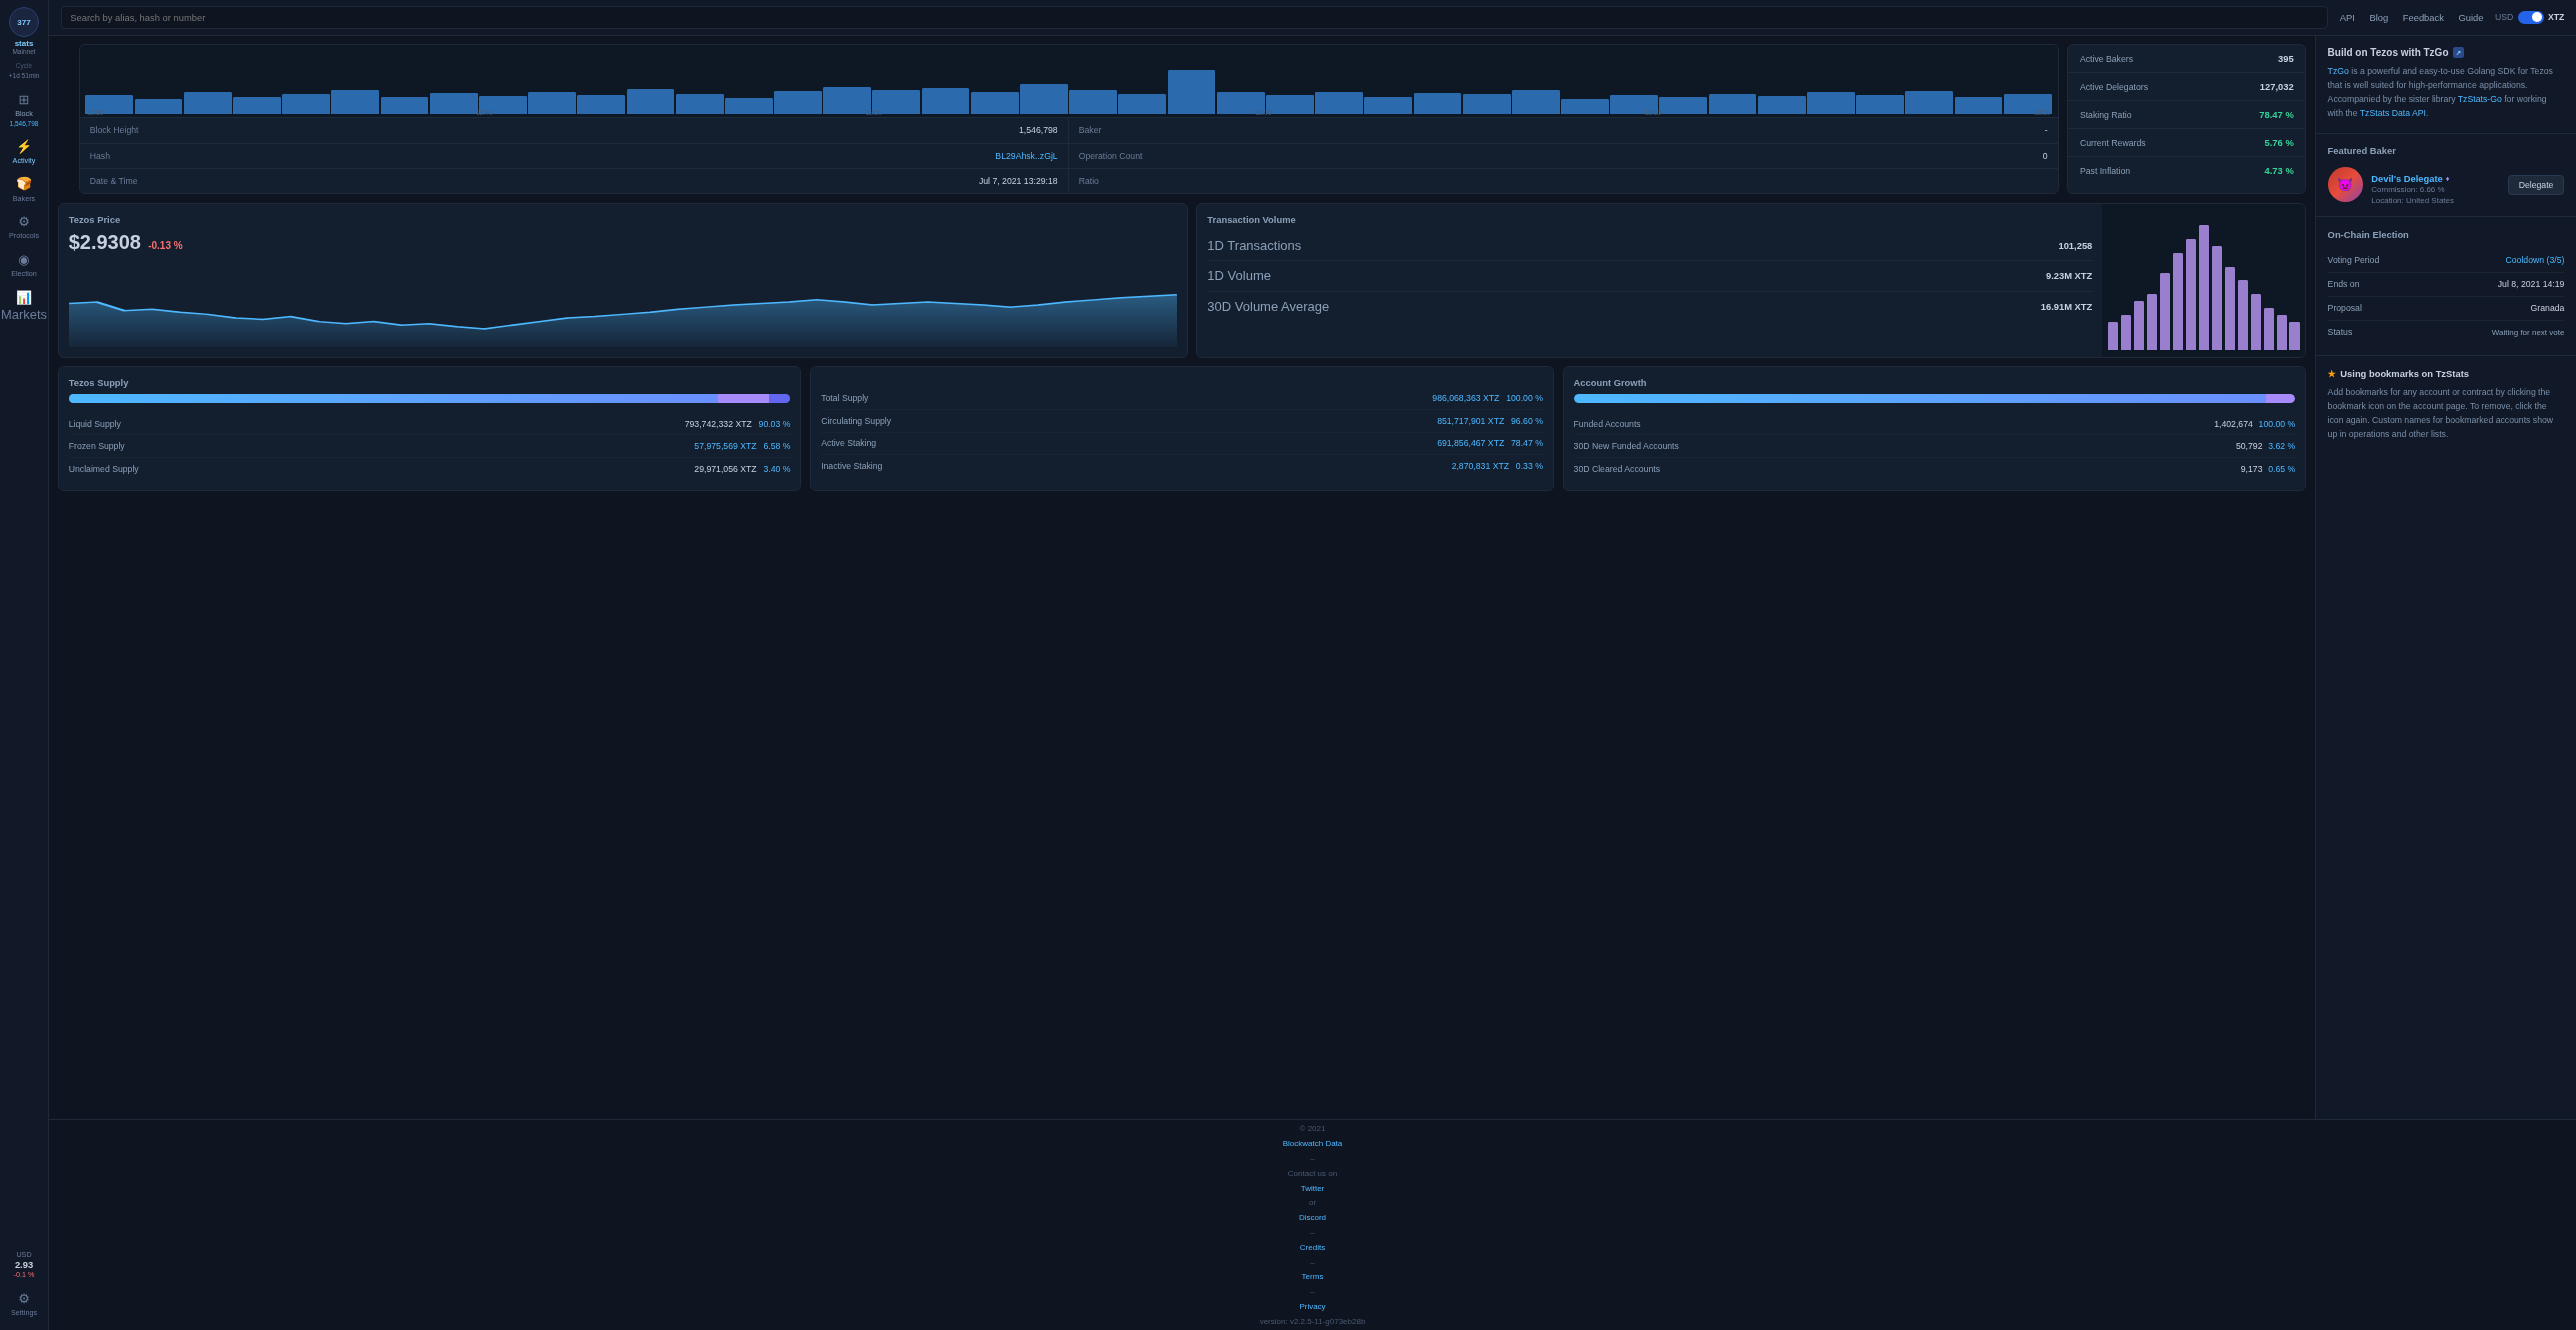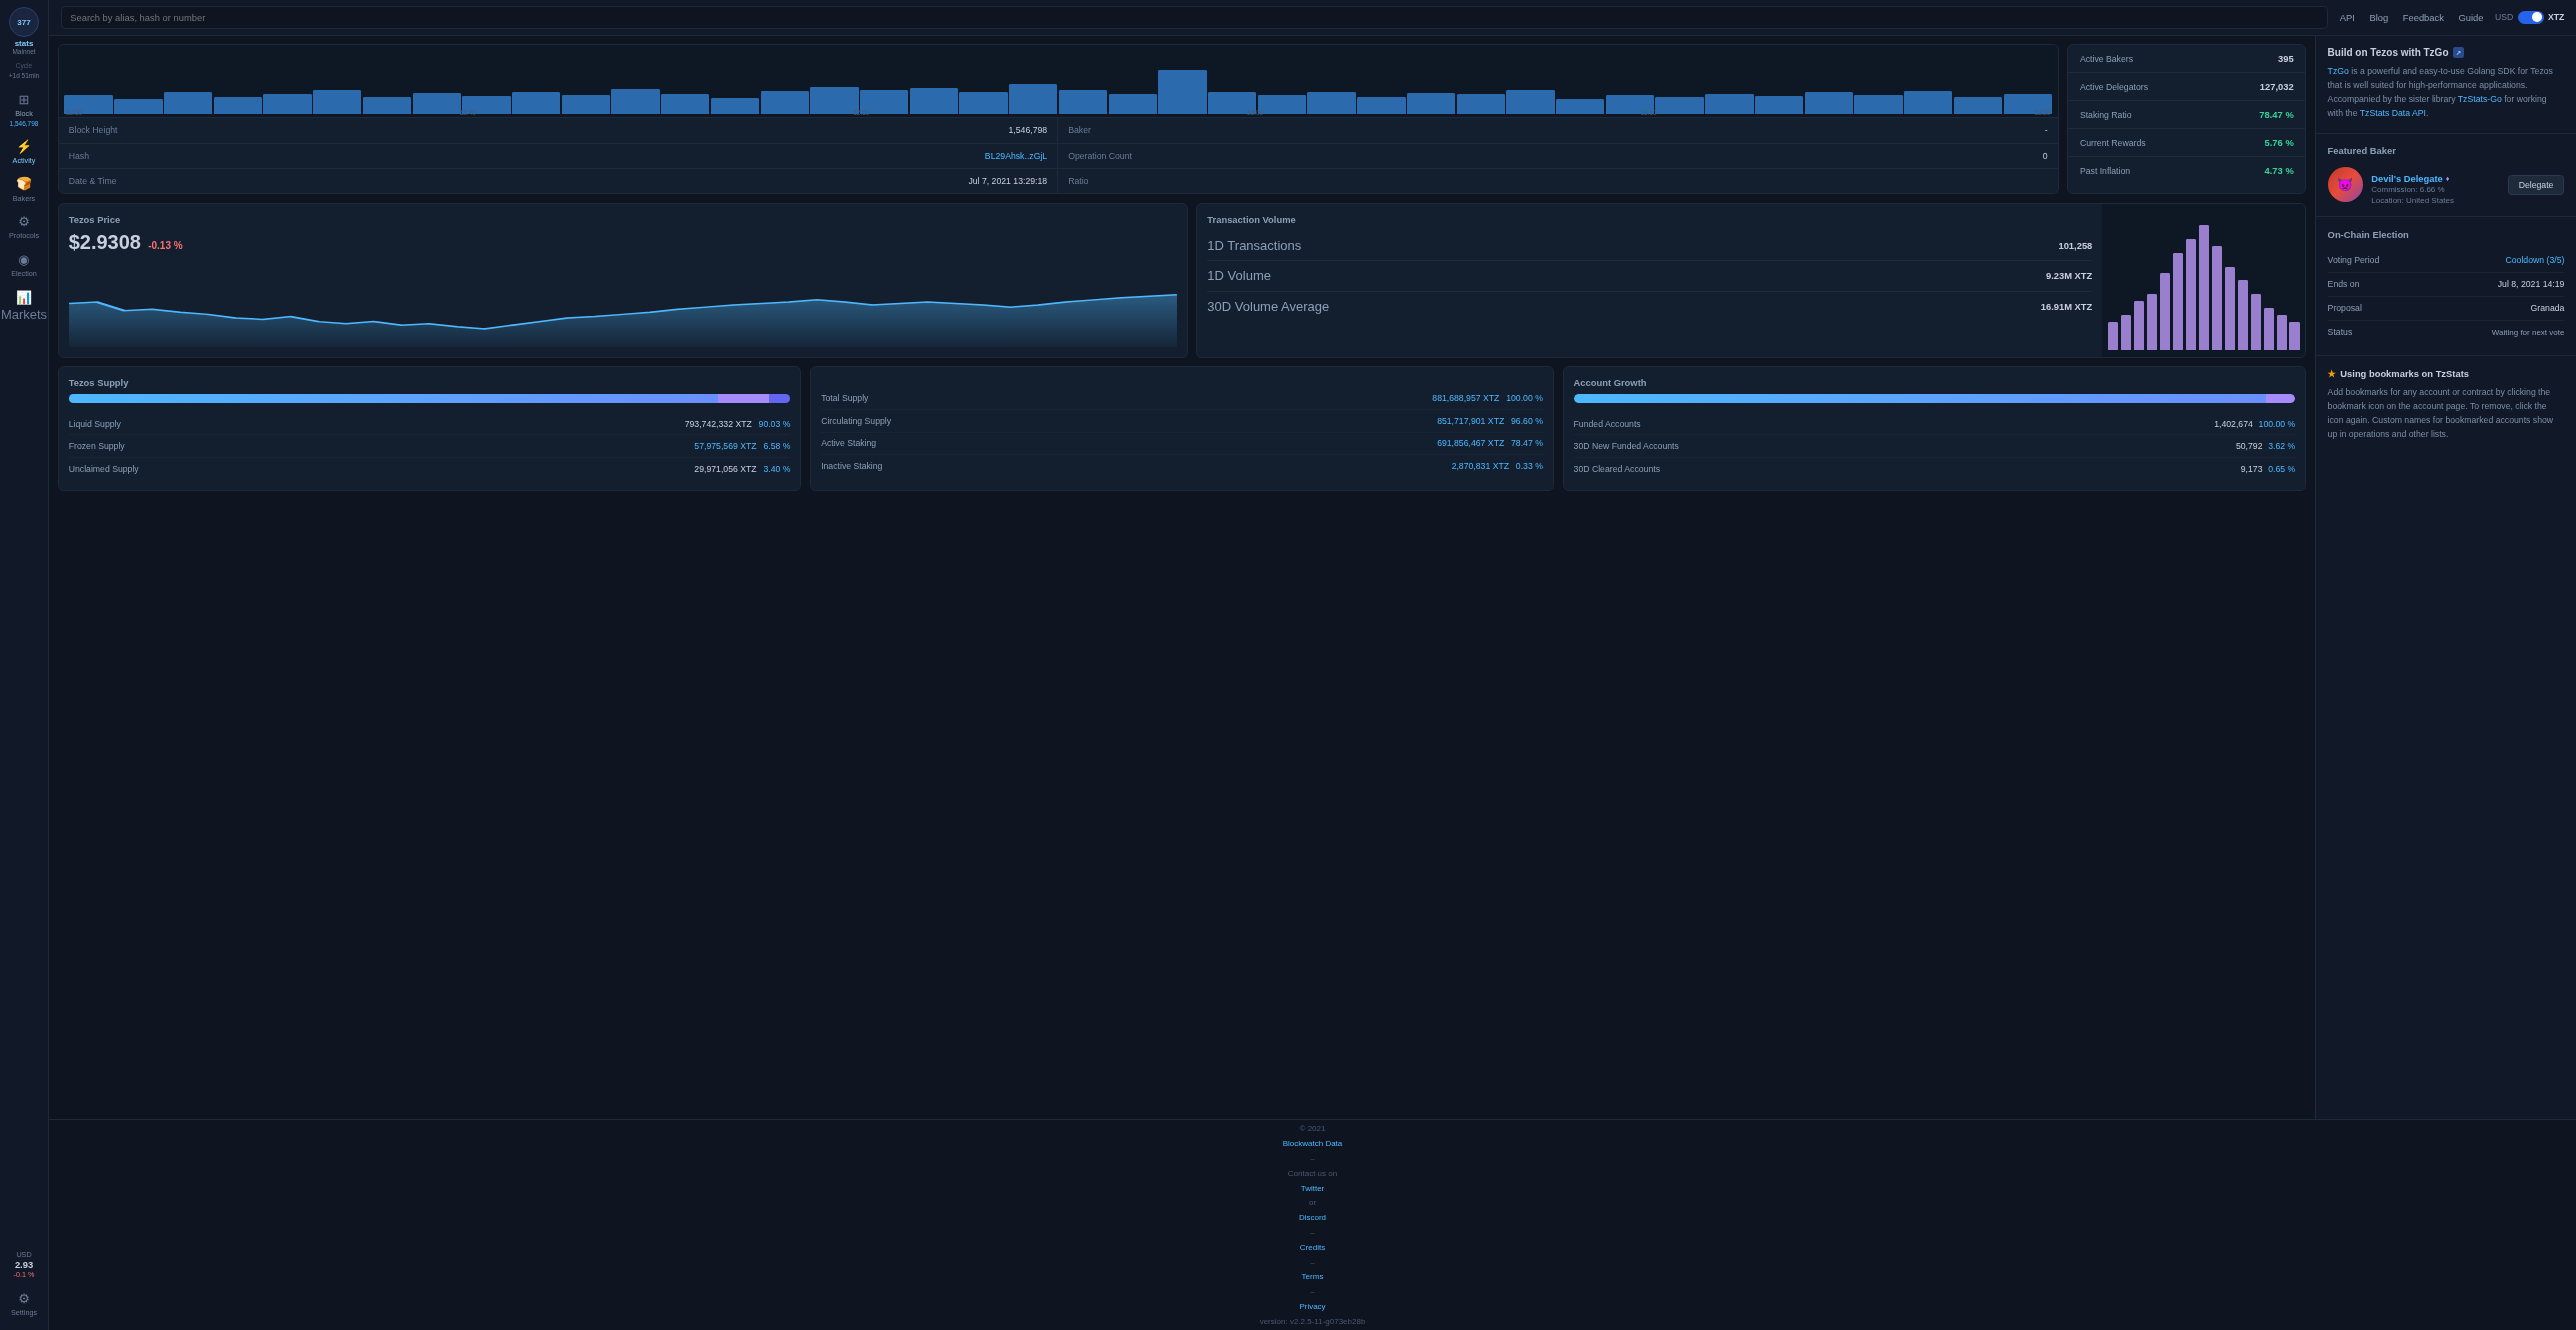--- a/index.html
+++ b/index.html
@@ -140,20 +140,21 @@
       gap: 8.7px;
     }
 
     
     .block-panel {
       background: #131e2e;
       border: 0.7px solid #1e2a3a;
       border-radius: 5.8px;
       flex: 1;
       overflow: hidden;
+      margin-left: 21px;
     }
 
     .block-chart {
       height: 72px;
       background: #0e1825;
       padding: 5.8px 5.8px 2.9px;
       display: flex;
       align-items: flex-end;
       gap: 1.4px;
       position: relative;
@@ -788,21 +789,21 @@
               <span class="supply-pct">3.40 %</span>
             </span>
           </div>
         </div>
 
         <div class="circ-panel">
           <div style="height:10px;"></div>
           <div class="supply-row">
             <span class="supply-label">Total Supply</span>
             <span>
-              <span style="color:#4db8ff;">881,688,957 XTZ</span>
+              <span style="color:#4db8ff;">986,068,363 XTZ</span>
               <span class="supply-pct">100.00 %</span>
             </span>
           </div>
           <div class="supply-row">
             <span class="supply-label">Circulating Supply</span>
             <span>
               <span style="color:#4db8ff;">851,717,901 XTZ</span>
               <span class="supply-pct">96.60 %</span>
             </span>
           </div>

